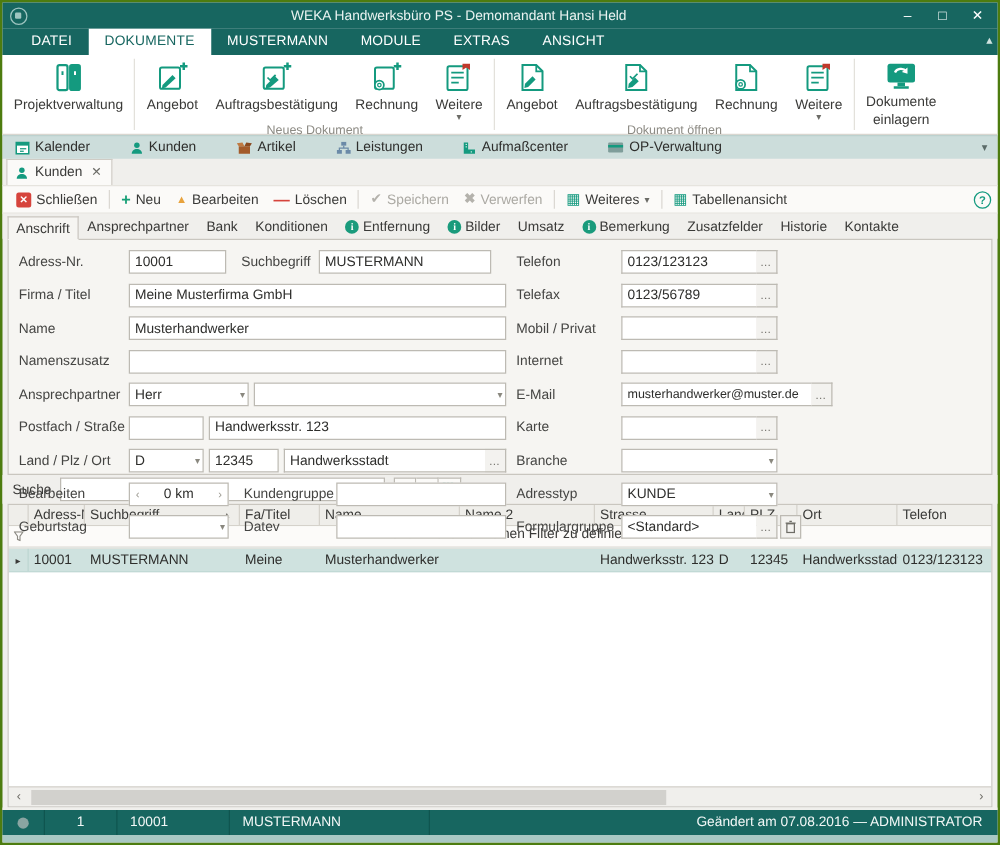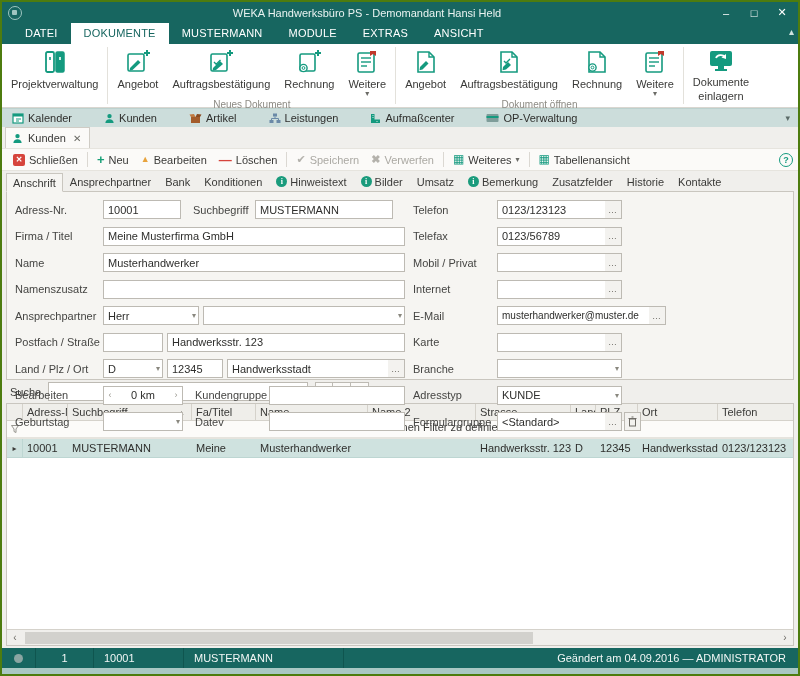--- a/index.html
+++ b/index.html
@@ -388,21 +388,21 @@
         <span>Ansprechpartner</span>
       </span>
     <span class="ftab">
         <span>Bank</span>
       </span>
     <span class="ftab">
         <span>Konditionen</span>
       </span>
     <span class="ftab">
         <span class="info-badge">i</span>
-        <span>Hinweistext</span>
+        <span>Entfernung</span>
       </span>
     <span class="ftab">
         <span class="info-badge">i</span>
         <span>Bilder</span>
       </span>
     <span class="ftab">
         <span>Umsatz</span>
       </span>
     <span class="ftab">
         <span class="info-badge">i</span>
@@ -641,17 +641,17 @@
 
   <div class="statusgap"></div>
 
   <div class="statusbar">
     <span class="st-seg" style="padding:0;">
         <span class="st-dot"></span>
       </span>
     <span class="st-seg s1">1</span>
     <span class="st-seg s2">10001</span>
     <span class="st-seg" style="width:160px;">MUSTERMANN</span>
-    <span class="st-right">Geändert am 04.09.2016 — ADMINISTRATOR</span>
+    <span class="st-right">Geändert am 07.08.2016 — ADMINISTRATOR</span>
   </div>
   <div class="bottomstrip"></div>
 
 </div>
 
 </body></html>

